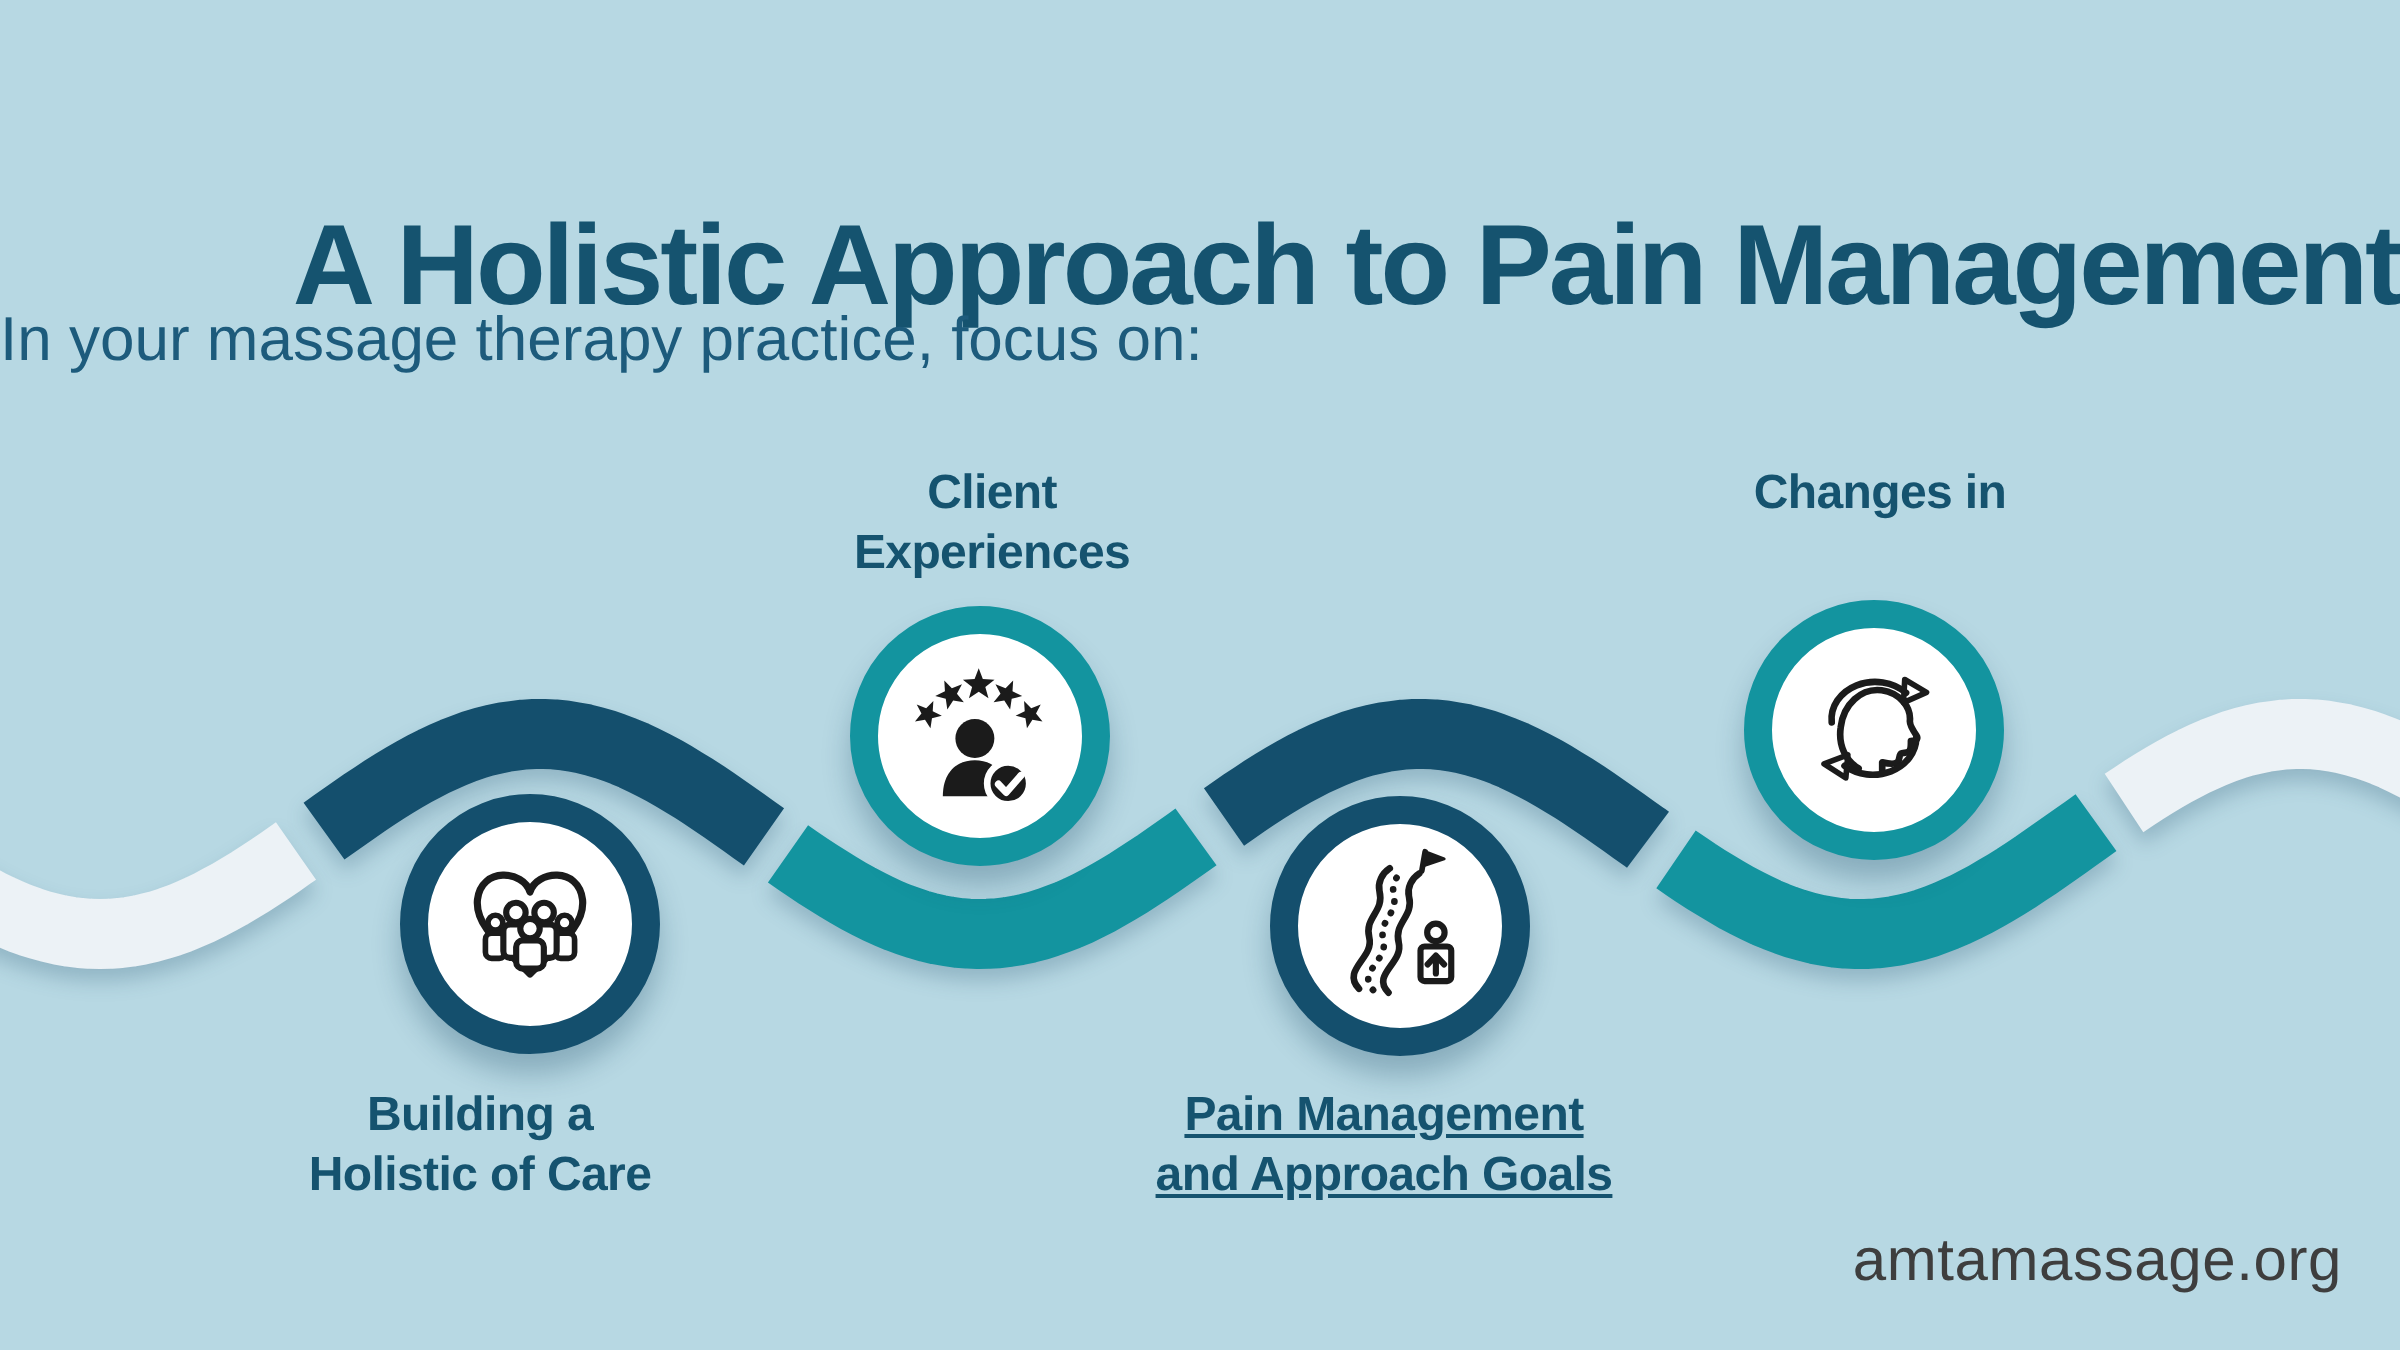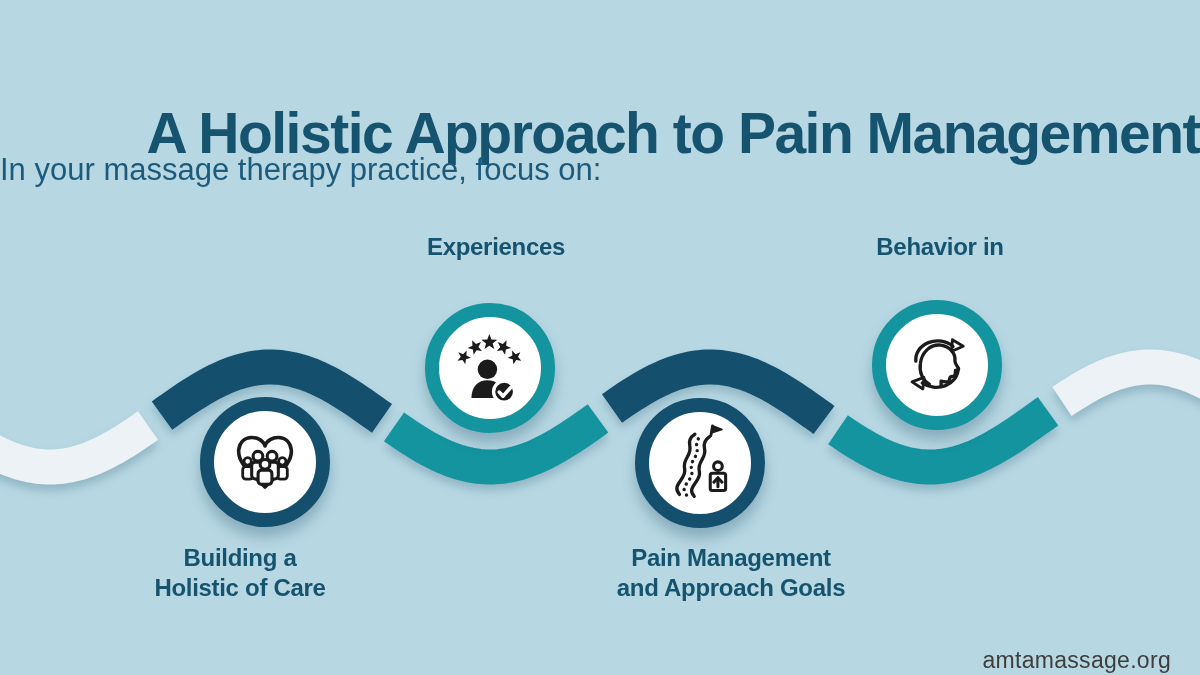--- a/index.html
+++ b/index.html
@@ -36,22 +36,22 @@
   .step-circle .icon-svg{width:82px;height:82px;}
 
   .step-label{
     position:absolute;z-index:2;text-align:center;
     font-size:24px;font-weight:bold;letter-spacing:-0.3px;line-height:30px;
     color:var(--textnavy,#15536f);white-space:nowrap;
   }
   .step-label span{display:block;}
 
   .site-footer{
-    position:absolute;right:29px;bottom:1px;z-index:2;
-    font-size:23px;color:#3e3e3e;letter-spacing:0.3px;
+    position:absolute;right:29px;bottom:27px;z-index:2;
+    font-size:30px;color:#3e3e3e;letter-spacing:0.3px;
   }
 </style>
 </head>
 <body>
 
 <div class="stage">
 
   <svg id="wave" viewBox="0 0 1200 675" aria-hidden="true">
       <path d="M -40.0,431.1 L -35.0,434.5 L -30.0,437.8 L -25.0,441.0 L -20.0,444.0 L -15.0,447.0 L -10.0,449.7 L -5.0,452.4 L 0.0,454.8 L 5.0,457.0 L 10.0,459.1 L 15.0,460.9 L 20.0,462.5 L 25.0,463.8 L 30.0,465.0 L 35.0,465.9 L 40.0,466.5 L 45.0,466.9 L 50.0,467.0 L 55.0,466.9 L 60.0,466.5 L 65.0,465.9 L 70.0,465.0 L 75.0,463.8 L 80.0,462.5 L 85.0,460.9 L 90.0,459.1 L 95.0,457.0 L 100.0,454.8 L 105.0,452.4 L 110.0,449.7 L 115.0,447.0 L 120.0,444.0 L 125.0,441.0 L 130.0,437.8 L 135.0,434.5 L 140.0,431.1 L 145.0,427.6 L 148.0,425.5" fill="none" stroke="#ecf2f6" stroke-width="35" stroke-linecap="butt" stroke-linejoin="round"></path>
       <path d="M 162.0,415.6 L 167.0,412.0 L 172.0,408.5 L 177.0,405.0 L 182.0,401.5 L 187.0,398.2 L 192.0,394.9 L 197.0,391.8 L 202.0,388.8 L 207.0,385.9 L 212.0,383.2 L 217.0,380.6 L 222.0,378.3 L 227.0,376.1 L 232.0,374.2 L 237.0,372.4 L 242.0,370.9 L 247.0,369.7 L 252.0,368.6 L 257.0,367.9 L 262.0,367.3 L 267.0,367.0 L 272.0,367.0 L 277.0,367.2 L 282.0,367.7 L 287.0,368.5 L 292.0,369.4 L 297.0,370.7 L 302.0,372.1 L 307.0,373.8 L 312.0,375.7 L 317.0,377.8 L 322.0,380.2 L 327.0,382.7 L 332.0,385.3 L 337.0,388.2 L 342.0,391.2 L 347.0,394.3 L 352.0,397.5 L 357.0,400.9 L 362.0,404.3 L 367.0,407.8 L 372.0,411.3 L 377.0,414.9 L 382.0,418.4" fill="none" stroke="#144f6d" stroke-width="35" stroke-linecap="butt" stroke-linejoin="round"></path>
@@ -93,48 +93,49 @@
         <path transform="translate(11.5,23.5) rotate(-48) scale(0.94)" d="M0,-6 L1.48,-2.04 L5.71,-1.85 L2.39,0.78 L3.53,4.85 L0,2.52 L-3.53,4.85 L-2.39,0.78 L-5.71,-1.85 L-1.48,-2.04 Z"></path>
         <path transform="translate(51.5,23.5) rotate(48) scale(0.94)" d="M0,-6 L1.48,-2.04 L5.71,-1.85 L2.39,0.78 L3.53,4.85 L0,2.52 L-3.53,4.85 L-2.39,0.78 L-5.71,-1.85 L-1.48,-2.04 Z"></path>
       </g>
       <circle cx="30" cy="33" r="7.6"></circle>
       <path d="M17.5,55.5 C17.5,46 23,41.5 30,41.5 C37,41.5 42.5,46 42.5,55.5 Z"></path>
       <circle cx="43" cy="50.5" r="8.2" stroke="#fff" stroke-width="2.6"></circle>
       <path d="M39.2,50.8 L42.2,54 L48,47.4" fill="none" stroke="#fff" stroke-width="2.8" stroke-linecap="round" stroke-linejoin="round"></path>
     </svg>
   </div>
   <div class="step-label" style="left:346px;top:232px;width:300px;">
+    <span>Client</span>
     <span>Experiences</span>
   </div>
 
   <div class="step-circle" style="left: 635px; top: 398px; border-color: rgb(20, 79, 109);">
     <svg class="icon-svg" viewBox="0 0 64 64" stroke="var(--ink,#1b1b1b)" fill="none" stroke-linecap="round" stroke-linejoin="round">
       <path d="M16,56.5 C9,49 22,44.5 20,36.5 C18,28.5 26,26.5 24,18.5 C23.2,15 25,11.5 28,9.5" stroke-width="2.6"></path>
       <path d="M27.5,58 C20.5,51 33.5,46.5 31.5,38.5 C29.5,30.5 37.5,28.5 35.5,20.5 C34.7,17 36.5,13.5 39.5,11.5" stroke-width="2.6"></path>
       <path d="M21.5,57 C15,50 27.5,45.5 25.5,37.5 C23.5,29.5 31.5,27.5 29.5,19.5 C28.8,16 30.3,13 32.5,11" stroke-width="2.6" stroke-dasharray="0.1 4.6"></path>
       <path d="M40.5,10.5 L41.8,3" stroke-width="2.2"></path>
       <path d="M41.8,3 L49.2,5.8 L41.4,8.4 Z" fill="var(--ink,#1b1b1b)" stroke-width="1.2"></path>
       <circle cx="46" cy="34.5" r="3.4" stroke-width="2.4"></circle>
       <rect x="40" y="40" width="12" height="13.5" rx="1.6" stroke-width="2.4"></rect>
       <path d="M46,50.5 L46,45" stroke-width="2.4"></path>
       <path d="M42.8,47 L46,43.5 L49.2,47" stroke-width="2.4"></path>
     </svg>
   </div>
-  <div class="step-label" style="left:581px;top:543px;width:300px;">
+  <div class="step-label" style="left:542px;top:543px;width:300px;text-decoration:underline;">
     <span>Pain Management</span>
     <span>and Approach Goals</span>
   </div>
 
   <div class="step-circle" style="left: 872px; top: 300px; border-color: rgb(19, 148, 159);">
     <svg class="icon-svg" viewBox="0 0 64 64" stroke="var(--ink,#1b1b1b)" fill="none" stroke-linecap="round" stroke-linejoin="round">
       <path d="M26,47 C21,44 18,38 19,31 C20,22 27,15.5 35,16.5 C42,17.5 46.5,23 46,28.5 C45.9,30 47.3,32.3 48.6,34.2 C49.2,35.1 48.8,36 47.7,36.1 L46.4,36.3 C46.4,38 46.5,39.6 45.6,40.4 C44.7,41.2 43.3,40.7 42.5,41.2 C41.7,41.7 42.2,43.8 41,44.7 C39.6,45.7 36.8,45 35.2,44.6 L35.2,48.5" stroke-width="2.6"></path>
       <path d="M15.5,29 A17,14.5 0 0 1 44.5,17.5" stroke-width="2.6"></path>
       <path d="M44,12.3 L52.5,17.3 L43.5,21.3 Z" stroke-width="2.2"></path>
       <path d="M48.5,35 A17,14.5 0 0 1 20.5,46" stroke-width="2.6"></path>
       <path d="M21,50.7 L12.5,45.2 L21.8,41.7 Z" stroke-width="2.2"></path>
     </svg>
   </div>
   <div class="step-label" style="left:790px;top:232px;width:300px;">
-    <span>Behavior in</span>
+    <span>Changes in</span>
   </div>
 
   <div class="site-footer" style="color: rgb(62, 62, 62);">amtamassage.org</div>
 </div>
 
 </body></html>

